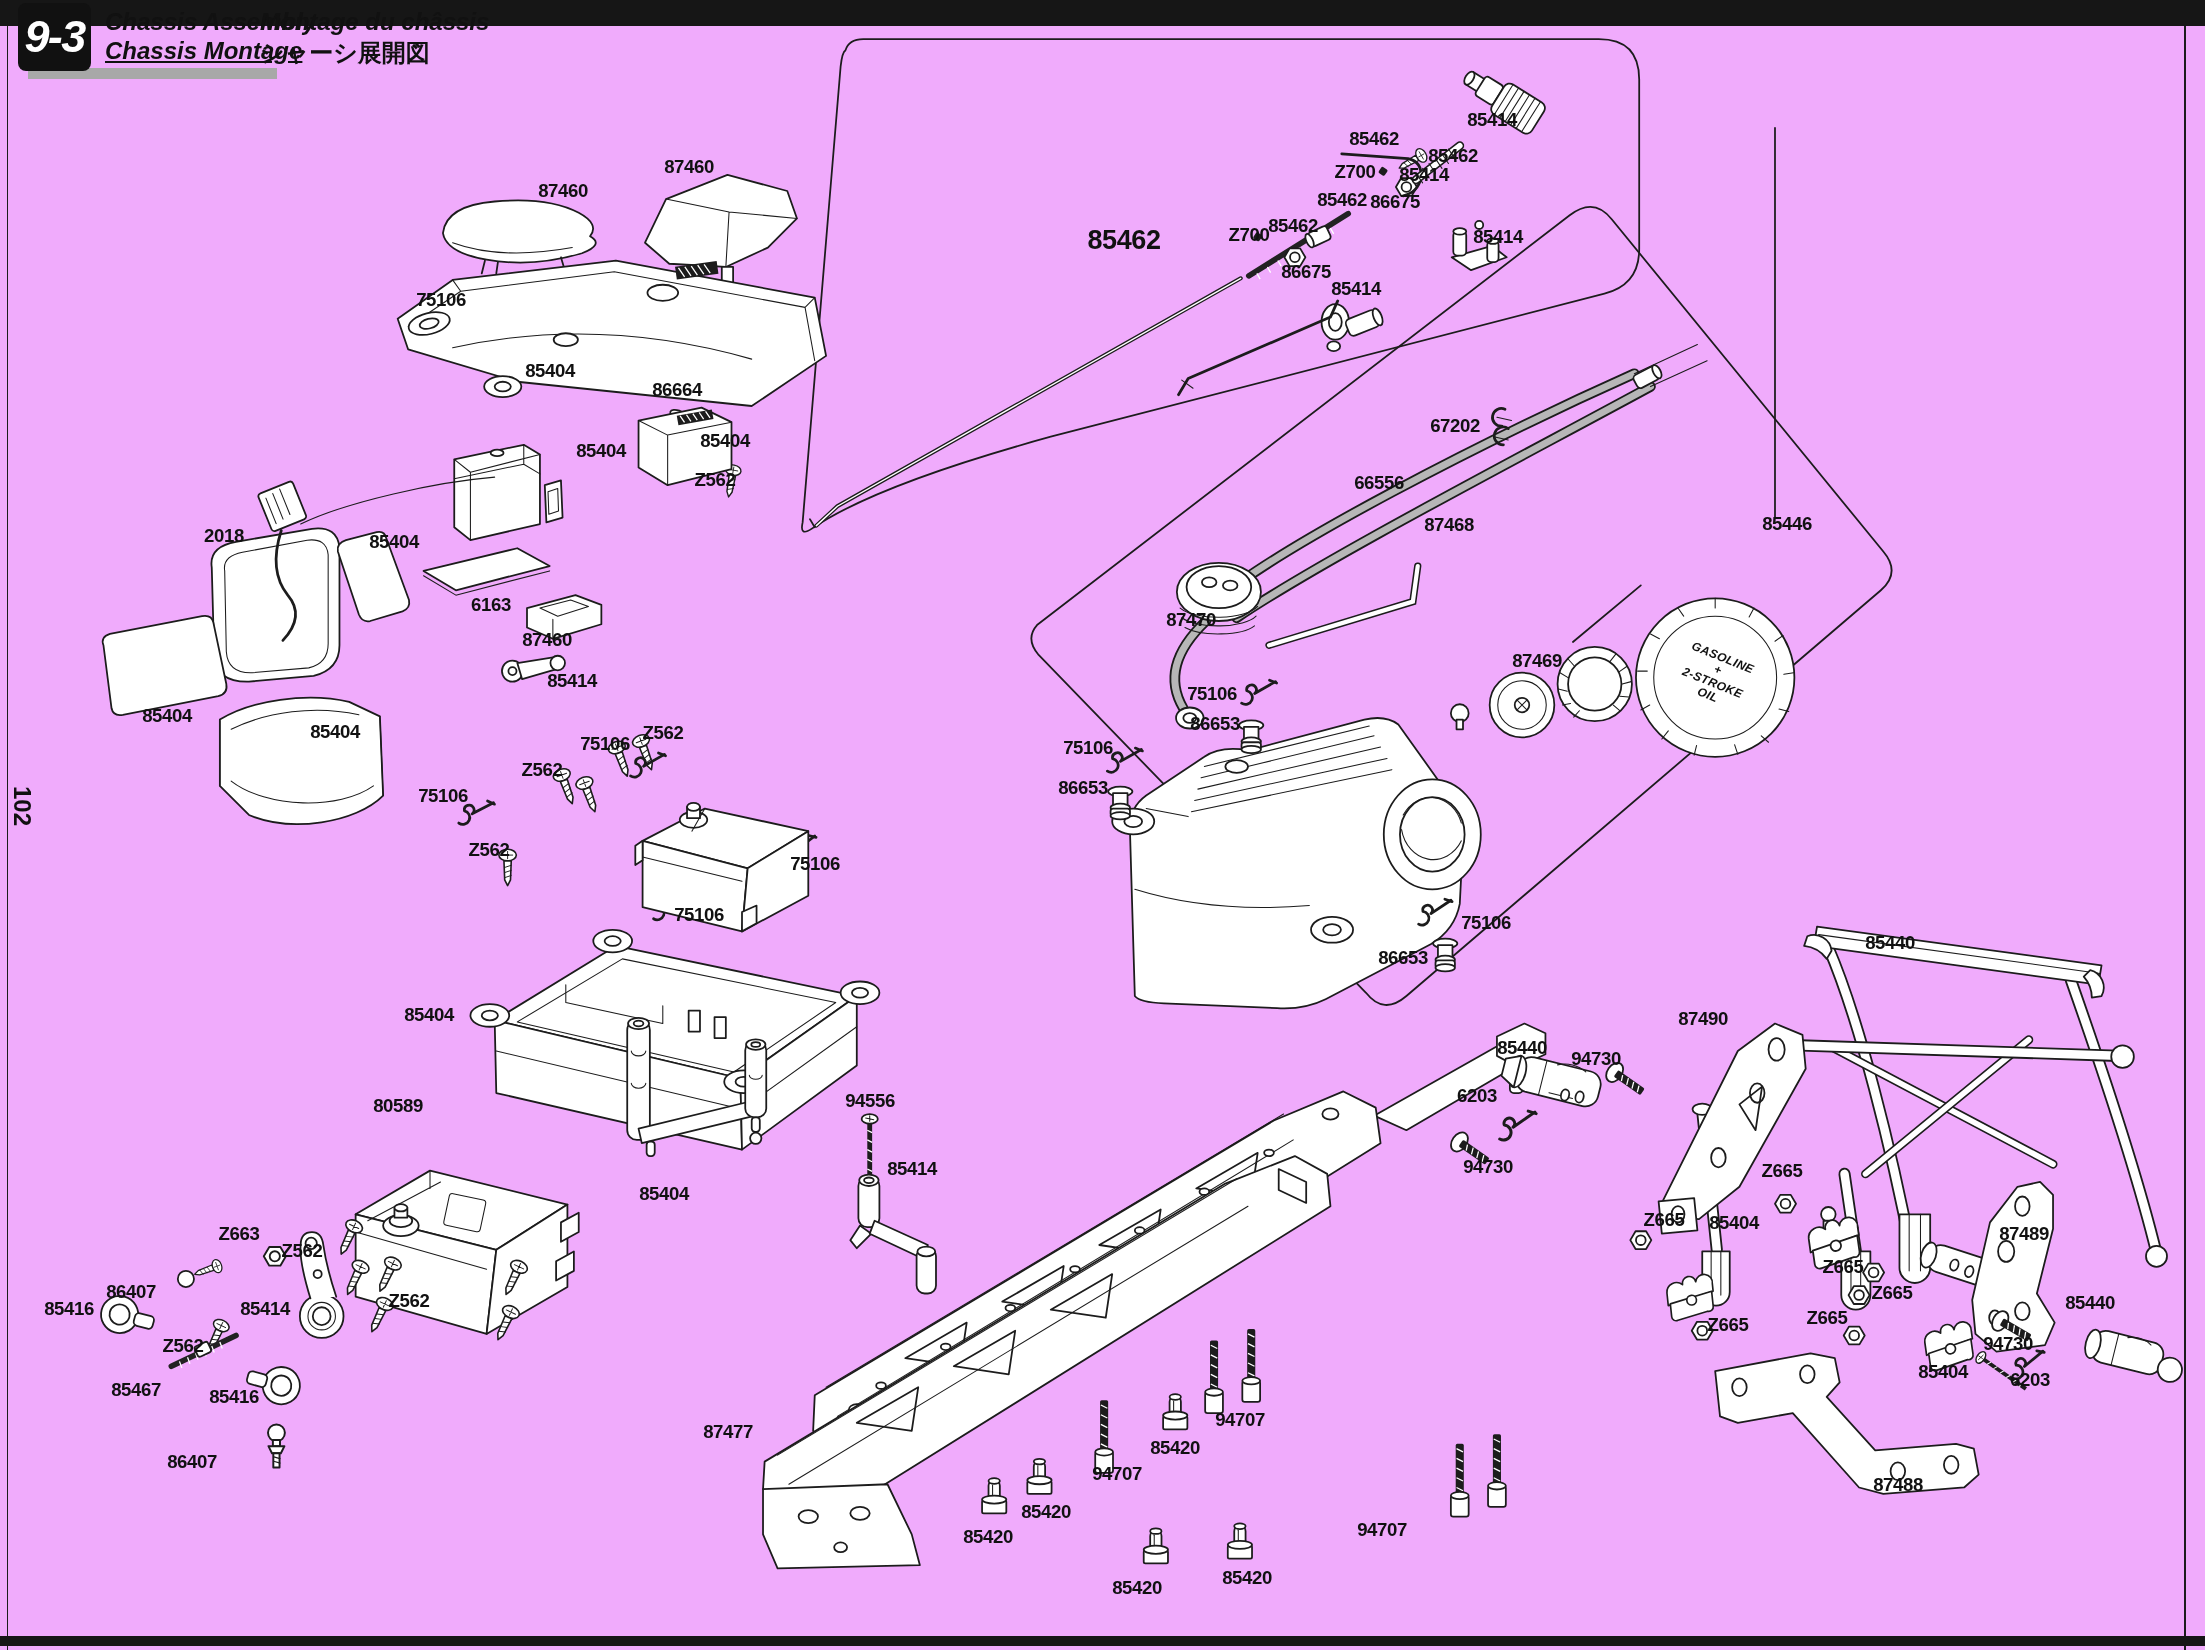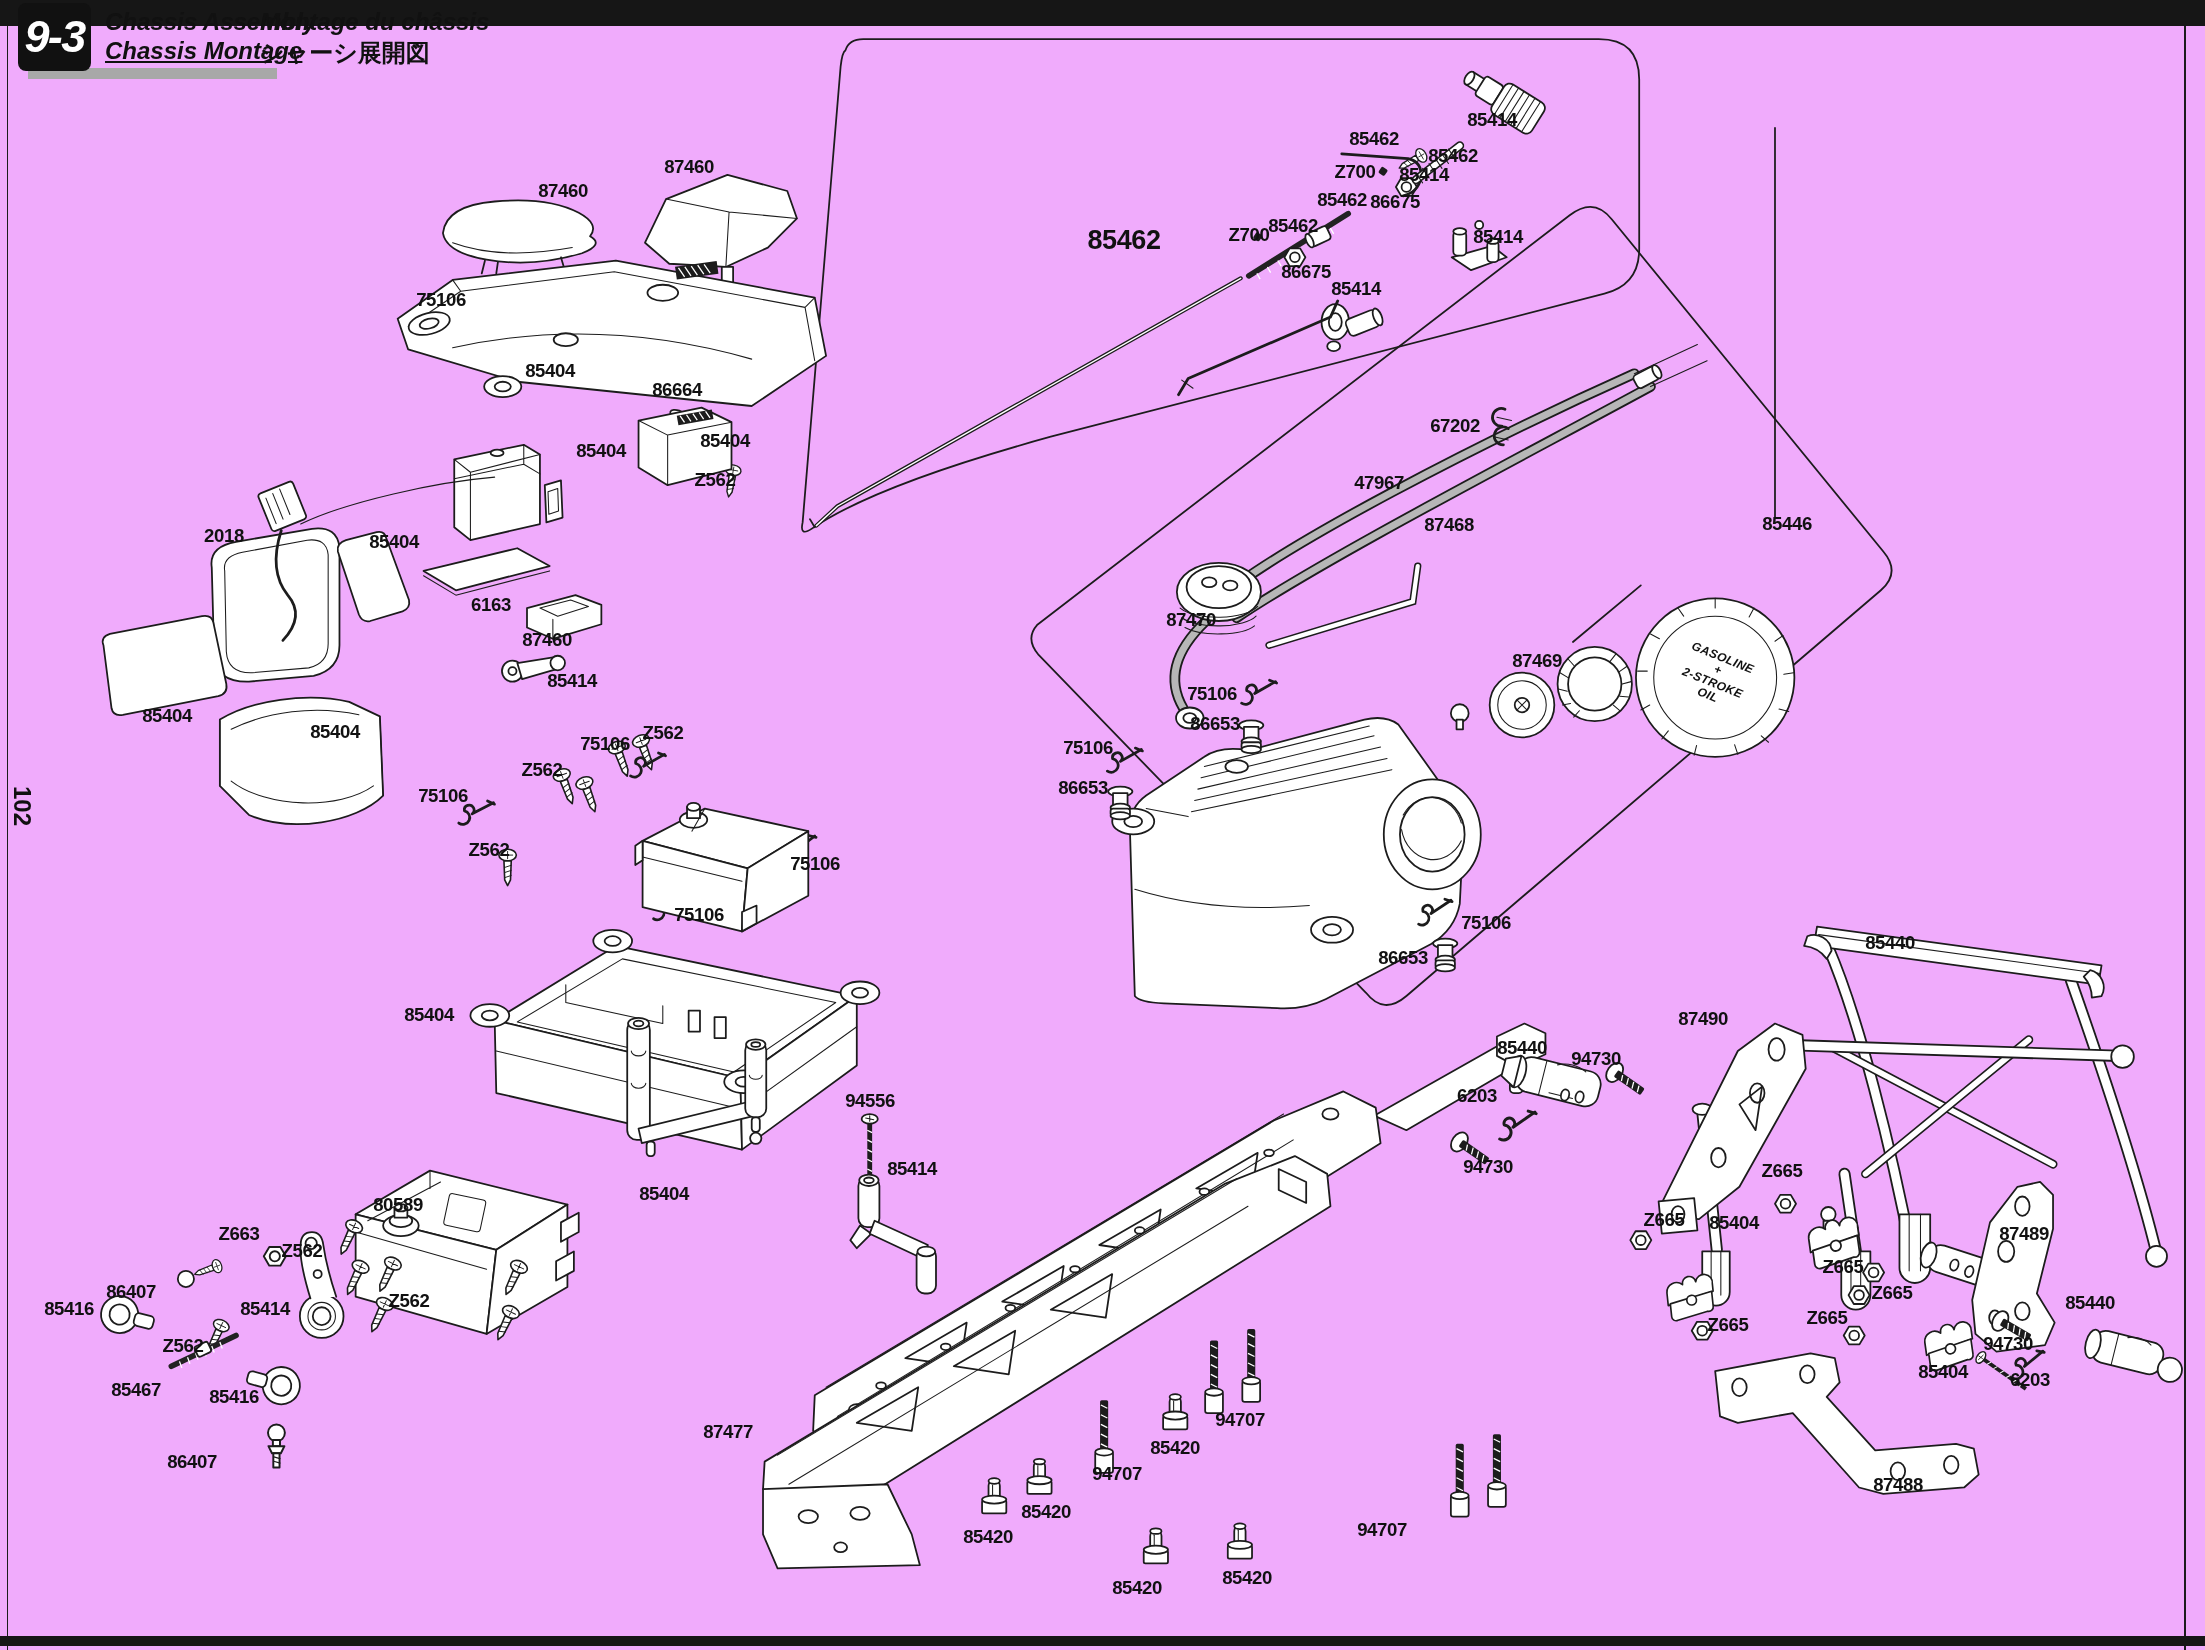--- a/index.html
+++ b/index.html
@@ -673,33 +673,33 @@
       <div class="plabel" style="left: 1356px; top: 289px;">85414</div>
       <div class="plabel" style="left: 1342px; top: 200px;">85462</div>
       <div class="plabel" style="left: 1355px; top: 172px;">Z700</div>
       <div class="plabel" style="left: 1374px; top: 139px;">85462</div>
       <div class="plabel" style="left: 1424px; top: 175px;">85414</div>
       <div class="plabel" style="left: 1395px; top: 202px;">86675</div>
       <div class="plabel" style="left: 1453px; top: 156px;">85462</div>
       <div class="plabel" style="left: 1492px; top: 120px;">85414</div>
       <div class="plabel" style="left: 1498px; top: 237px;">85414</div>
       <div class="plabel" style="left: 1455px; top: 426px;">67202</div>
-      <div class="plabel" style="left: 1379px; top: 483px;">47967</div>
+      <div class="plabel" style="left: 1379px; top: 483px;">66556</div>
       <div class="plabel" style="left: 1449px; top: 525px;">87468</div>
       <div class="plabel" style="left: 1787px; top: 524px;">85446</div>
       <div class="plabel" style="left: 1191px; top: 620px;">87470</div>
       <div class="plabel" style="left: 1537px; top: 661px;">87469</div>
       <div class="plabel" style="left: 1212px; top: 694px;">75106</div>
       <div class="plabel" style="left: 1215px; top: 724px;">86653</div>
       <div class="plabel" style="left: 1088px; top: 748px;">75106</div>
       <div class="plabel" style="left: 1083px; top: 788px;">86653</div>
       <div class="plabel" style="left: 1486px; top: 923px;">75106</div>
       <div class="plabel" style="left: 1403px; top: 958px;">86653</div>
       <div class="plabel" style="left: 429px; top: 1015px;">85404</div>
-      <div class="plabel" style="left: 398px; top: 1205px; text-align: right;">80589</div>
+      <div class="plabel" style="left: 398px; top: 1106px; text-align: right;">80589</div>
       <div class="plabel" style="left: 664px; top: 1194px;">85404</div>
       <div class="plabel" style="left: 409px; top: 1301px;">Z562</div>
       <div class="plabel" style="left: 870px; top: 1101px;">94556</div>
       <div class="plabel" style="left: 912px; top: 1169px;">85414</div>
       <div class="plabel" style="left: 728px; top: 1432px;">87477</div>
       <div class="plabel" style="left: 239px; top: 1234px;">Z663</div>
       <div class="plabel" style="left: 302px; top: 1251px;">Z562</div>
       <div class="plabel" style="left: 131px; top: 1292px;">86407</div>
       <div class="plabel" style="left: 69px; top: 1309px;">85416</div>
       <div class="plabel" style="left: 265px; top: 1309px;">85414</div>

